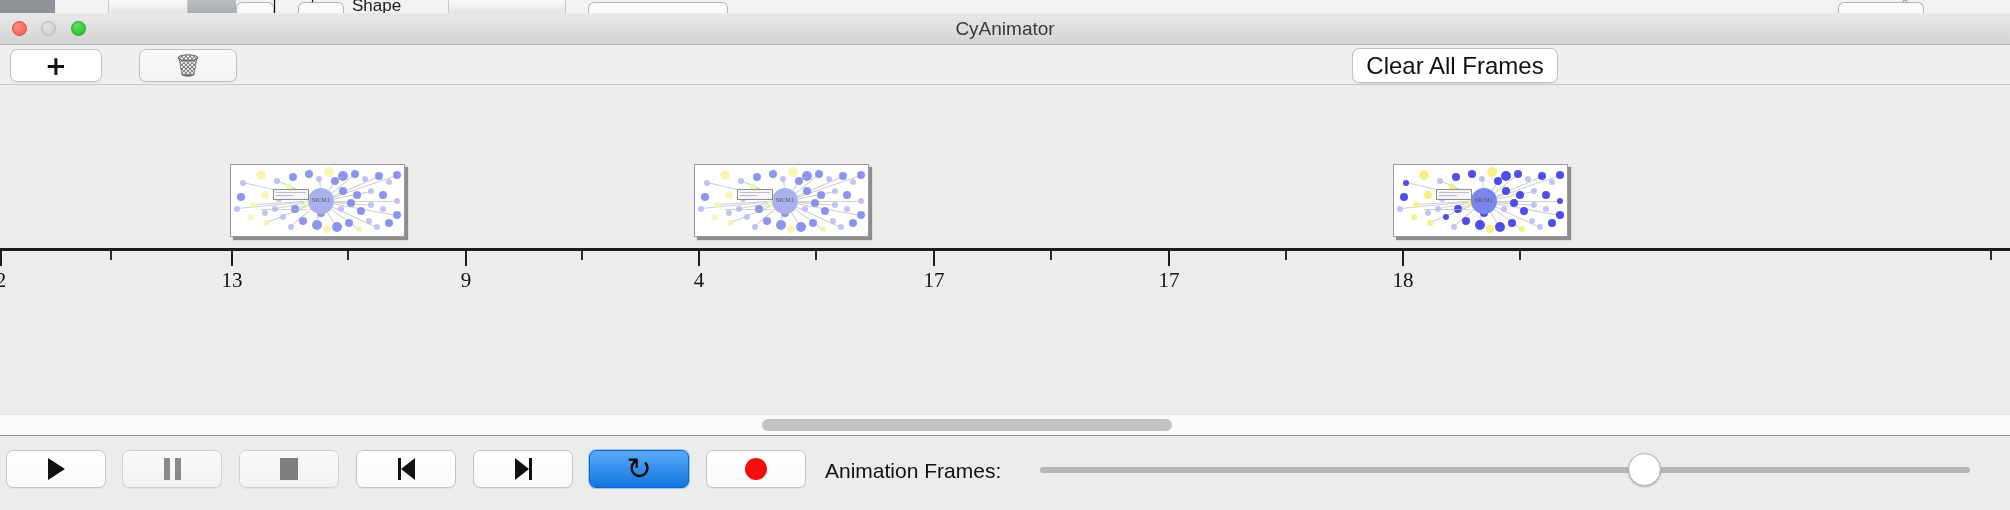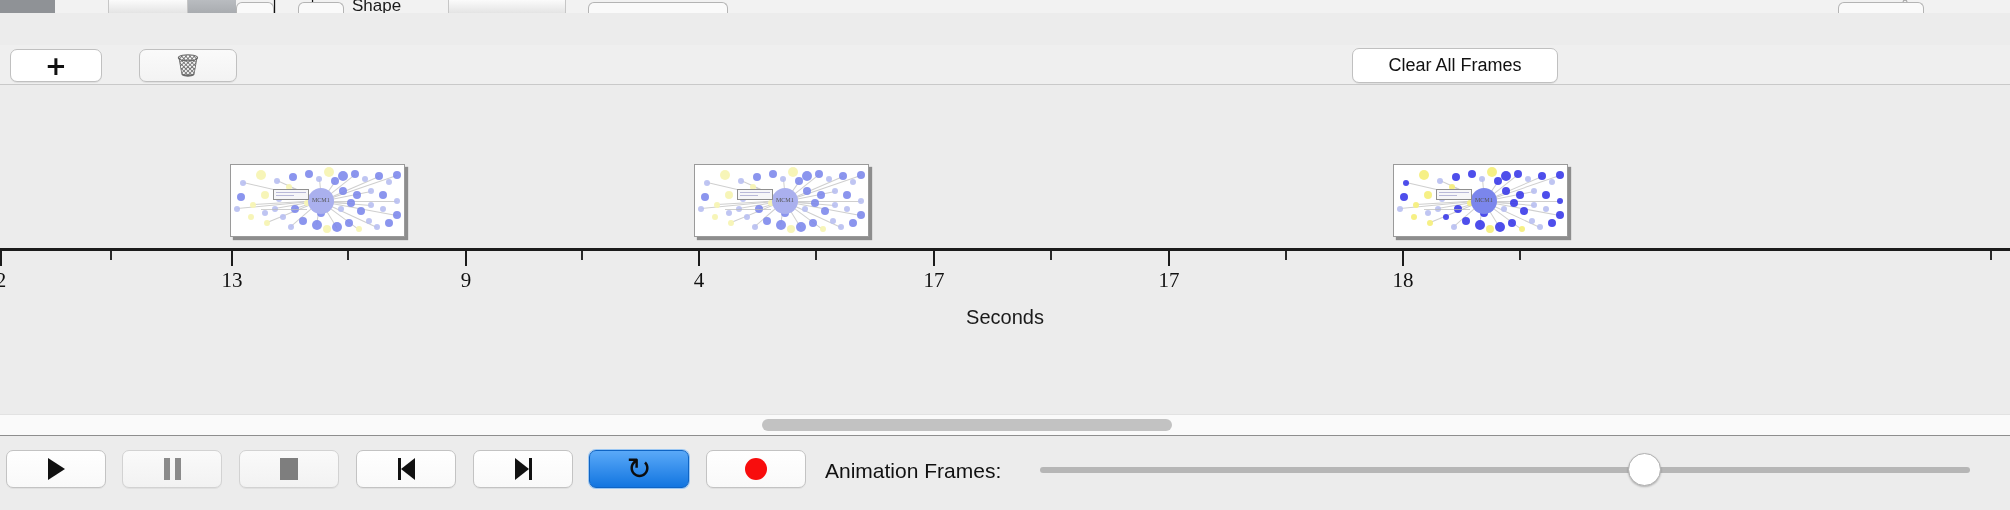--- a/index.html
+++ b/index.html
@@ -113,21 +113,21 @@
     background: linear-gradient(#ffffff, #f7f7f7);
     box-shadow: 0 1px 0 rgba(0,0,0,0.06);
     cursor: pointer;
     display: flex;
     align-items: center;
     justify-content: center;
   }
   .btn-add    { left: 10px;  top: 4px;  width: 92px;  height: 33px; background: #ffffff; }
   .btn-delete { left: 139px; top: 4px;  width: 98px;  height: 33px; background: linear-gradient(#fafafa,#f3f3f3); }
   .btn-clear  { left: 1352px; top: 3px; width: 206px; height: 35px; background: #ffffff; }
-  .btn-clear span { font-size: 18px; color: #111; text-align: right; }
+  .btn-clear span { font-size: 24px; color: #111; text-align: right; }
 
   .plus-glyph {
     font-size: 26px;
     font-weight: bold;
     color: #111;
     line-height: 1;
     font-family: "DejaVu Sans", sans-serif;
   }
 
   
@@ -342,20 +342,26 @@
     <div class="bg-glyph" style="left:310px;">|</div>
     <div class="bg-rounded" style="left:236px; width:38px;"></div>
     <div class="bg-rounded" style="left:298px; width:46px;"></div>
     <div class="bg-tab" style="left:448px; width:118px;"></div>
     <div class="bg-shape-label">Shape</div>
     <div class="bg-rounded" style="left:588px; width:140px;"></div>
     <div class="bg-rounded" style="left:1838px; width:86px;"></div>
     <div class="bg-glyph" style="left:1900px; font-size:12px; color:#9a9a9a;">⌃</div>
   </div>
 
+  <div class="titlebar">
+    <div class="win-dot dot-close"></div>
+    <div class="win-dot dot-min"></div>
+    <div class="win-dot dot-max"></div>
+    <div class="win-title">CyAnimator</div>
+  </div>
 
   <div class="toolbar">
     <div class="btn btn-add">
       <span class="plus-glyph">+</span>
     </div>
     <div class="btn btn-delete">
       <span class="g-trash">🗑</span>
     </div>
     <div class="btn btn-clear">
       <span>Clear All Frames</span>
@@ -639,21 +645,20 @@
         <div class="tick-label" style="left: 466px;">9</div>
         <div class="tick" style="left: 698px;"></div>
         <div class="tick-label" style="left: 699px;">4</div>
         <div class="tick" style="left: 933px;"></div>
         <div class="tick-label" style="left: 934px;">17</div>
         <div class="tick" style="left: 1168px;"></div>
         <div class="tick-label" style="left: 1169px;">17</div>
         <div class="tick" style="left: 1402px;"></div>
         <div class="tick-label" style="left: 1403px;">18</div>
       </div>
-    <div class="axis-title">Seconds</div>
   </div>
 
   <div class="hscroll-track">
     <div class="hscroll-thumb"></div>
   </div>
 
   <div class="controlbar">
     <div class="cbtn cb-play">
       <span class="g-play"></span>
     </div>

